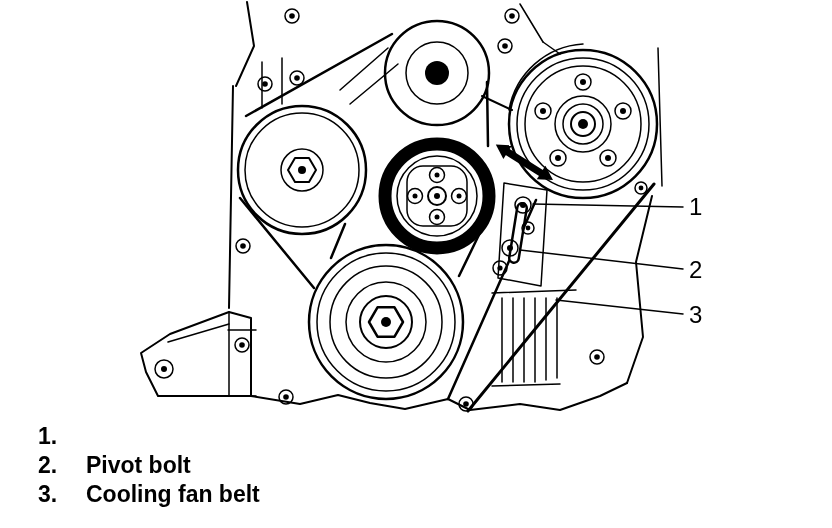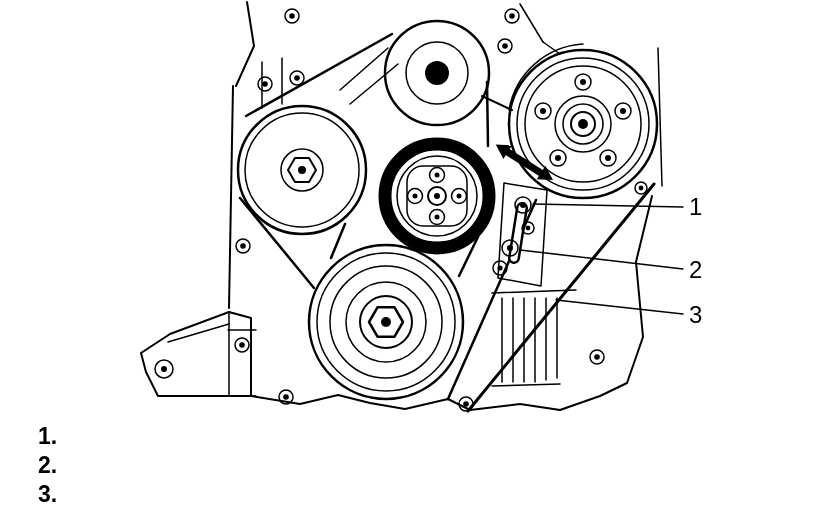--- a/index.html
+++ b/index.html
@@ -225,19 +225,21 @@
     <text class="callout-num" x="689" y="278">2</text>
     <text class="callout-num" x="689" y="323">3</text>
   </svg>
 
   <div class="legend">
     <div class="legend-row">
       <span class="legend-num">1.</span>
     </div>
     <div class="legend-row">
       <span class="legend-num">2.</span>
+      <span class="legend-label">Pivot bolt</span>
     </div>
     <div class="legend-row">
       <span class="legend-num">3.</span>
+      <span class="legend-label">Cooling fan belt</span>
     </div>
   </div>
 
 </div>
 
 </body></html>

